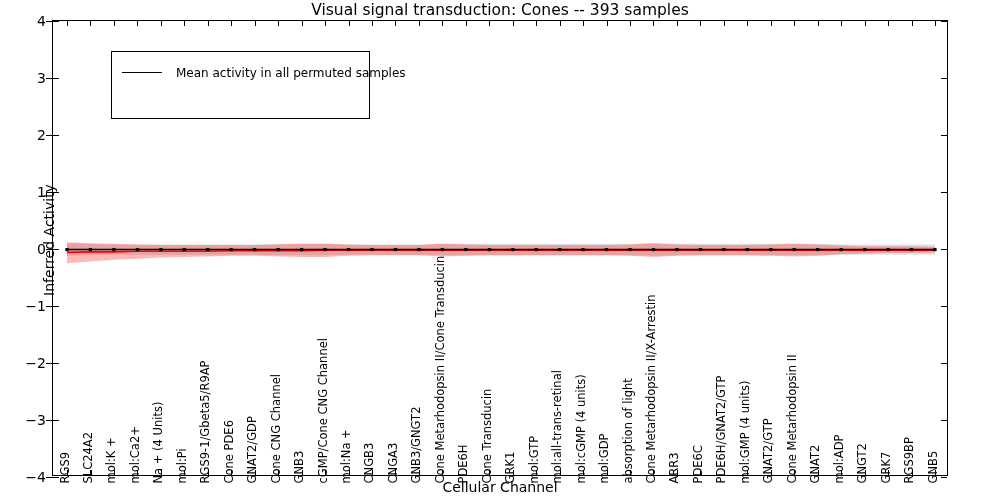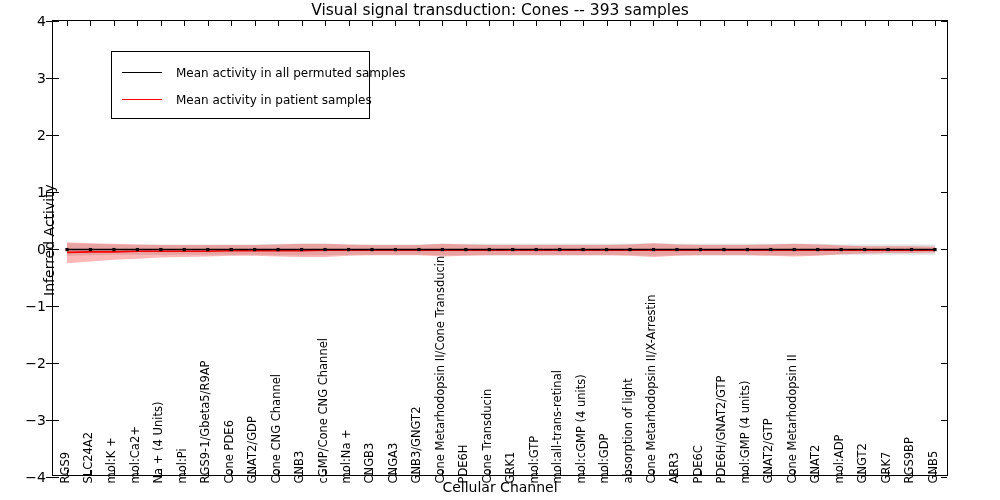--- a/index.html
+++ b/index.html
@@ -240,24 +240,20 @@
             <rect x="880.4" y="226.97" width="3.2" height="3.2" fill="#000000"></rect>
           </g>
         </svg>
     </div>
 
     <div id="legend">
         <div class="legend-row">
           <span class="legend-swatch" style="border-top: 1.6px solid rgb(0, 0, 0);"></span>
           <span class="legend-text">Mean activity in all permuted samples</span>
         </div>
-        <div class="legend-row">
-          <span class="legend-swatch" style="border-top: 1.6px solid rgb(255, 0, 0);"></span>
-          <span class="legend-text">Mean activity in patient samples</span>
-        </div>
       </div>
   </div>
 
   <div id="x-labels">
       <div class="xlab" style="left: 70.5px; top: 472px;">RGS9</div>
       <div class="xlab" style="left: 93.9595px; top: 472px;">SLC24A2</div>
       <div class="xlab" style="left: 117.419px; top: 472px;">mol:K +</div>
       <div class="xlab" style="left: 140.878px; top: 472px;">mol:Ca2+</div>
       <div class="xlab" style="left: 164.338px; top: 472px;">Na + (4 Units)</div>
       <div class="xlab" style="left: 187.797px; top: 472px;">mol:Pi</div>

